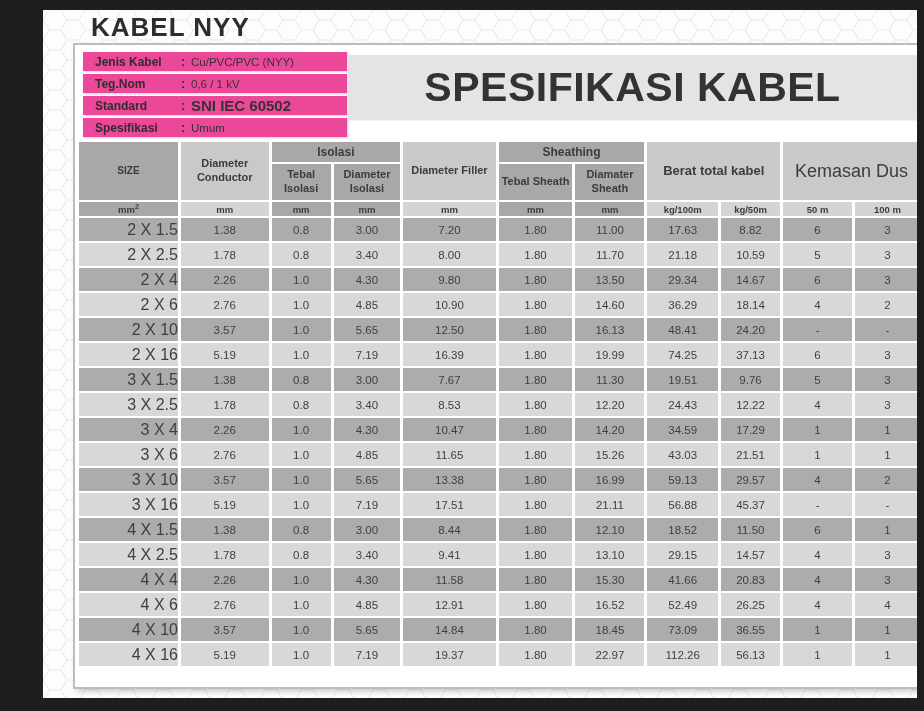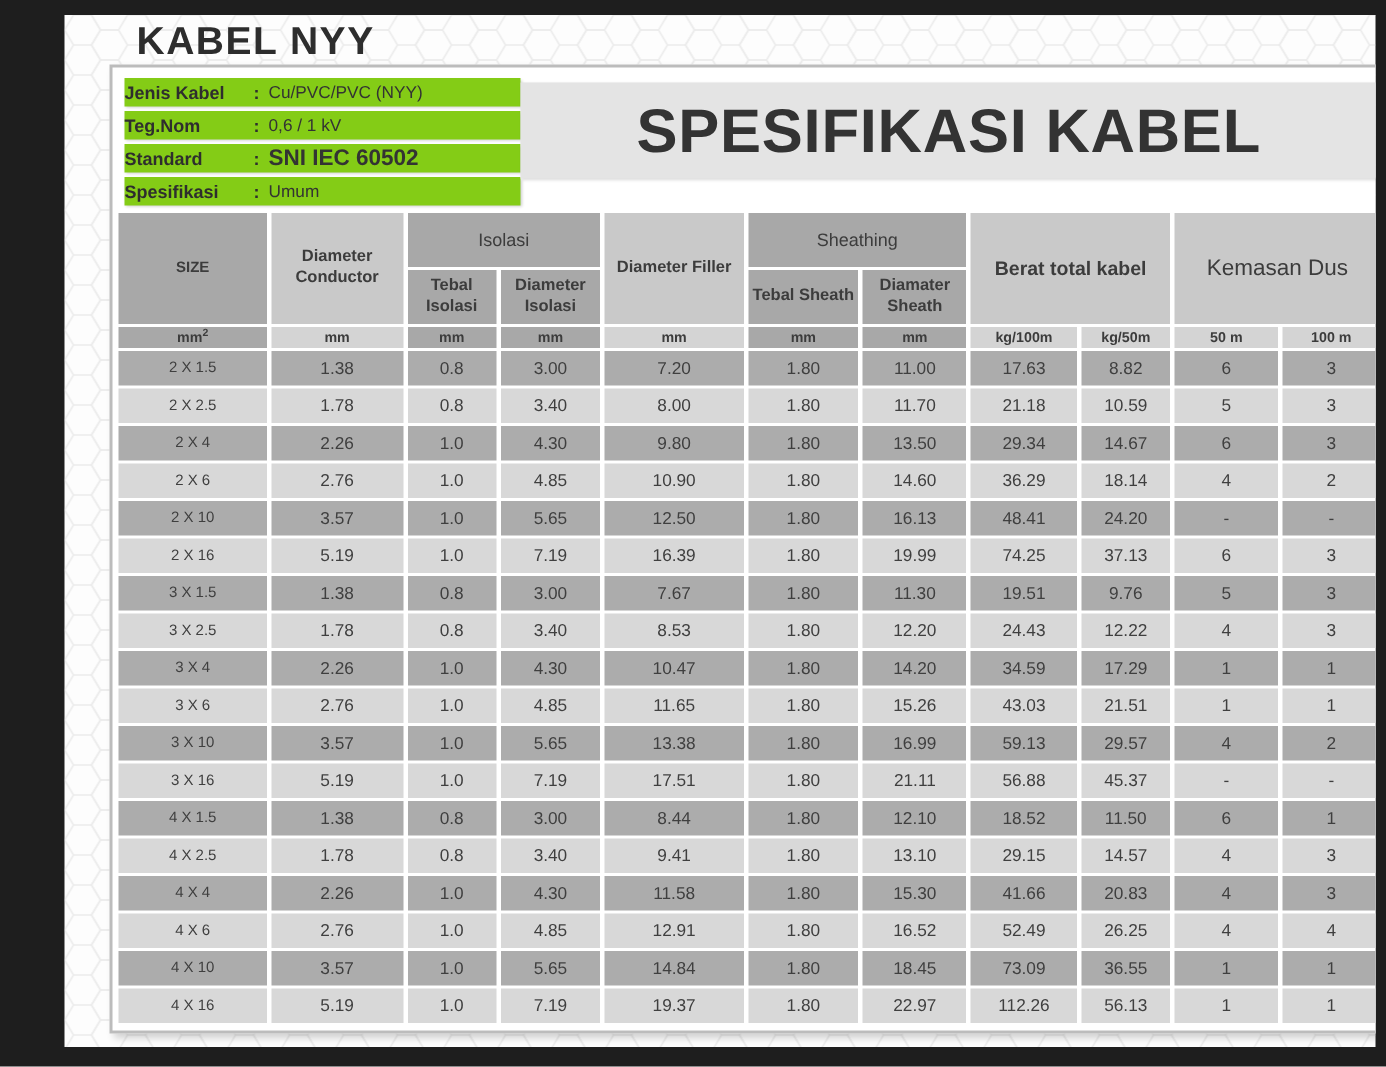--- a/index.html
+++ b/index.html
@@ -40,23 +40,24 @@
   }
   
   .info-box {
     position: absolute;
     left: 8px; top: 7px;
     width: 264px;
   }
   .info-row {
     display: flex;
     align-items: center;
-    background: #84cc16;
+    background: #ec4899;
     height: 19px;
     margin-bottom: 3px;
+    padding-left: 12px;
     box-shadow: 1px 1px 2px rgba(0,0,0,0.2);
   }
   .info-label {
     font-weight: bold;
     font-size: 12px;
     color: #2e2e2e;
     width: 86px;
     flex: 0 0 86px;
   }
   .info-sep {
@@ -102,38 +103,38 @@
     border-collapse: separate;
     border-spacing: 3px 2px;
     table-layout: fixed;
   }
   table.spec th, table.spec td {
     text-align: center;
     vertical-align: middle;
     overflow: hidden;
     color: #3c3c3c;
   }
-  th.hgroup { font-size: 12px; font-weight: normal; height: 36px; }
+  th.hgroup { font-size: 12px; font-weight: bold; height: 20px; }
   th.hsub   { font-size: 11px; font-weight: bold; height: 36px; line-height: 1.25; }
   .cell-dark  { background: #a8a8a8; }
   .cell-light { background: #c9c9c9; }
   tr.units td {
     font-size: 9.5px;
     font-weight: bold;
     height: 14px;
     color: #3c3c3c;
   }
   tr.units td.u-light { background: #d4d4d4; }
   tr.units td.u-dark  { background: #a8a8a8; }
   tbody.data td {
     font-size: 11.5px;
     height: 23px;
     color: #3f3f3f;
   }
-  tbody.data td:first-child { font-size: 10px; }
+  tbody.data td:first-child { font-size: 16px; text-align: right; }
   tbody.data tr.row-dark  td { background: #acacac; }
   tbody.data tr.row-light td { background: #d8d8d8; }
   sup { font-size: 7px; }
 </style>
 </head>
 <body>
 
 <div class="page">
   <svg class="hex-bg" xmlns="http://www.w3.org/2000/svg">
     <defs>
@@ -195,21 +196,21 @@
             <col style="width:8.0%">
         </colgroup>
         <thead>
           <tr>
             <th class="hsub cell-dark" rowspan="2" style="font-size:10px">SIZE</th>
             <th class="hsub cell-light" rowspan="2">Diameter Conductor</th>
             <th class="hgroup cell-dark" colspan="2">Isolasi</th>
             <th class="hsub cell-light" rowspan="2">Diameter Filler</th>
             <th class="hgroup cell-dark" colspan="2">Sheathing</th>
             <th class="hsub cell-light" rowspan="2" colspan="2" style="font-size:13px">Berat total kabel</th>
-            <th class="hsub cell-light" rowspan="2" colspan="2" style="font-size:15px;font-weight:normal">Kemasan Dus</th>
+            <th class="hsub cell-light" rowspan="2" colspan="2" style="font-size:18px;font-weight:normal">Kemasan Dus</th>
           </tr>
           <tr>
             <th class="hsub cell-dark">Tebal Isolasi</th>
             <th class="hsub cell-dark">Diameter Isolasi</th>
             <th class="hsub cell-dark">Tebal Sheath</th>
             <th class="hsub cell-dark">Diamater Sheath</th>
           </tr>
           <tr class="units">
               <td class="u-dark">mm<sup>2</sup></td>
               <td class="u-light">mm</td>

